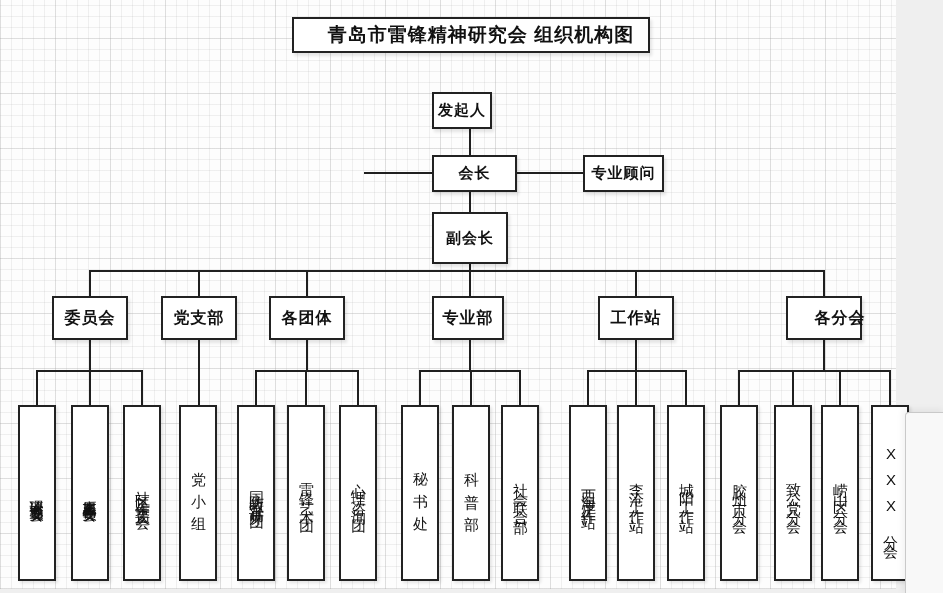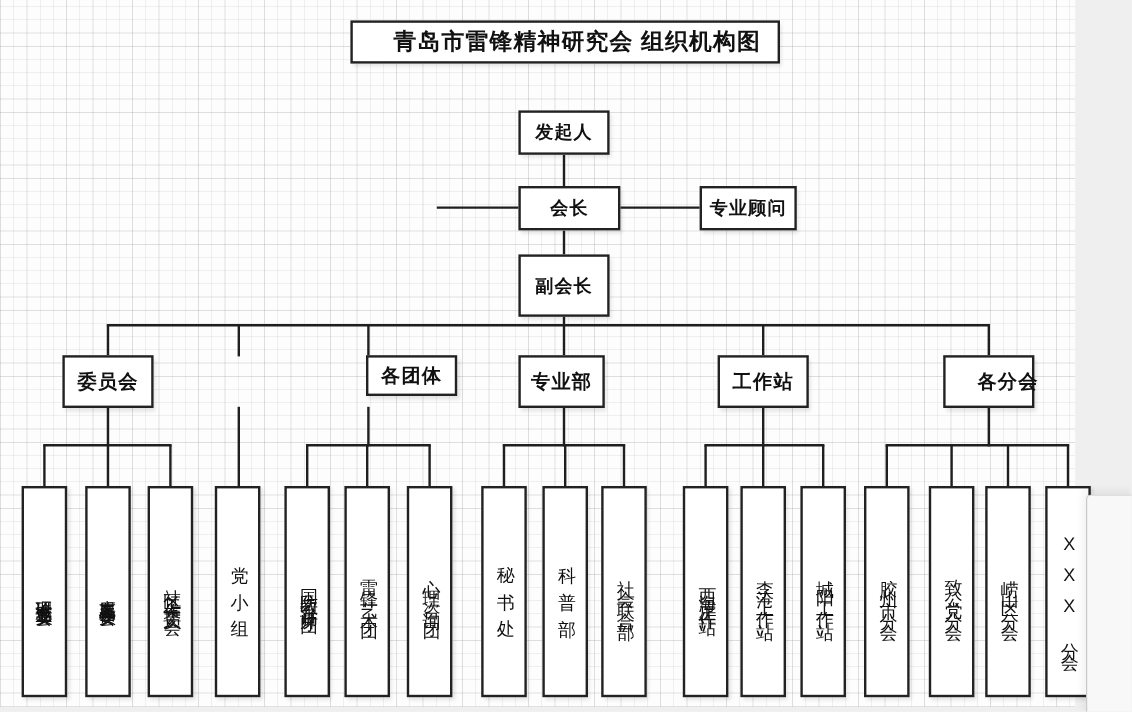--- a/index.html
+++ b/index.html
@@ -103,32 +103,33 @@
       <line x1="824" y1="339" x2="824" y2="372" stroke="#1f1f1f" stroke-width="2"></line>
       <line x1="738" y1="371" x2="891" y2="371" stroke="#1f1f1f" stroke-width="2"></line>
       <line x1="739" y1="371" x2="739" y2="406" stroke="#1f1f1f" stroke-width="2"></line>
       <line x1="793" y1="371" x2="793" y2="406" stroke="#1f1f1f" stroke-width="2"></line>
       <line x1="840" y1="371" x2="840" y2="406" stroke="#1f1f1f" stroke-width="2"></line>
       <line x1="890" y1="371" x2="890" y2="406" stroke="#1f1f1f" stroke-width="2"></line>
     </svg>
 
   <div class="box title-box">青岛市雷锋精神研究会 组织机构图</div>
 
-  <div class="box node-box" style="left:432px;top:92px;width:76px;height:37px;">发起人</div>
+  <div class="box node-box" style="left:432px;top:92px;width:60px;height:37px;">发起人</div>
   <div class="box node-box" style="left:432px;top:155px;width:85px;height:37px;">会长</div>
   <div class="box node-box" style="left:583px;top:155px;width:81px;height:37px;">专业顾问</div>
   <div class="box node-box" style="left:432px;top:212px;width:76px;height:52px;">副会长</div>
 
   <div class="corner-sheet"></div>
 <div class="box dept-box" style="left: 52px; top: 296px; width: 76px; height: 44px;">委员会</div>
     <div class="box unit-box" style="left: 18px; top: 405px; width: 38px; height: 176px; letter-spacing: 1px; font-size: 14px;">理论研究专业委员会</div>
     <div class="box unit-box" style="left: 71px; top: 405px; width: 38px; height: 176px; letter-spacing: 1px; font-size: 14px;">志愿服务工作委员会</div>
     <div class="box unit-box" style="left: 123px; top: 405px; width: 38px; height: 176px; letter-spacing: 4px;">社区工作委员会</div>
+    <div class="box dept-box" style="left: 161px; top: 296px; width: 76px; height: 44px;">党支部</div>
     <div class="box unit-box" style="left: 179px; top: 405px; width: 38px; height: 176px; letter-spacing: 22px;">党小组</div>
-    <div class="box dept-box" style="left: 269px; top: 296px; width: 76px; height: 34px; margin-left: 36px;">各团体</div>
+    <div class="box dept-box" style="left: 269px; top: 296px; width: 76px; height: 44px;">各团体</div>
     <div class="box unit-box" style="left: 237px; top: 405px; width: 38px; height: 176px; letter-spacing: 4px;">国防教育讲师团</div>
     <div class="box unit-box" style="left: 287px; top: 405px; width: 38px; height: 176px; letter-spacing: 9px;">雷锋艺术团</div>
     <div class="box unit-box" style="left: 339px; top: 405px; width: 38px; height: 176px; letter-spacing: 9px;">心理咨询团</div>
     <div class="box dept-box" style="left: 432px; top: 296px; width: 72px; height: 44px;">专业部</div>
     <div class="box unit-box" style="left: 401px; top: 405px; width: 38px; height: 176px; letter-spacing: 22px;">秘书处</div>
     <div class="box unit-box" style="left: 452px; top: 405px; width: 38px; height: 176px; letter-spacing: 22px;">科普部</div>
     <div class="box unit-box" style="left: 501px; top: 405px; width: 38px; height: 176px; letter-spacing: 9px;">社会联合部</div>
     <div class="box dept-box" style="left: 598px; top: 296px; width: 76px; height: 44px;">工作站</div>
     <div class="box unit-box" style="left: 569px; top: 405px; width: 38px; height: 176px; letter-spacing: 5px;">西海岸工作站</div>
     <div class="box unit-box" style="left: 617px; top: 405px; width: 38px; height: 176px; letter-spacing: 9px;">李沧工作站</div>

